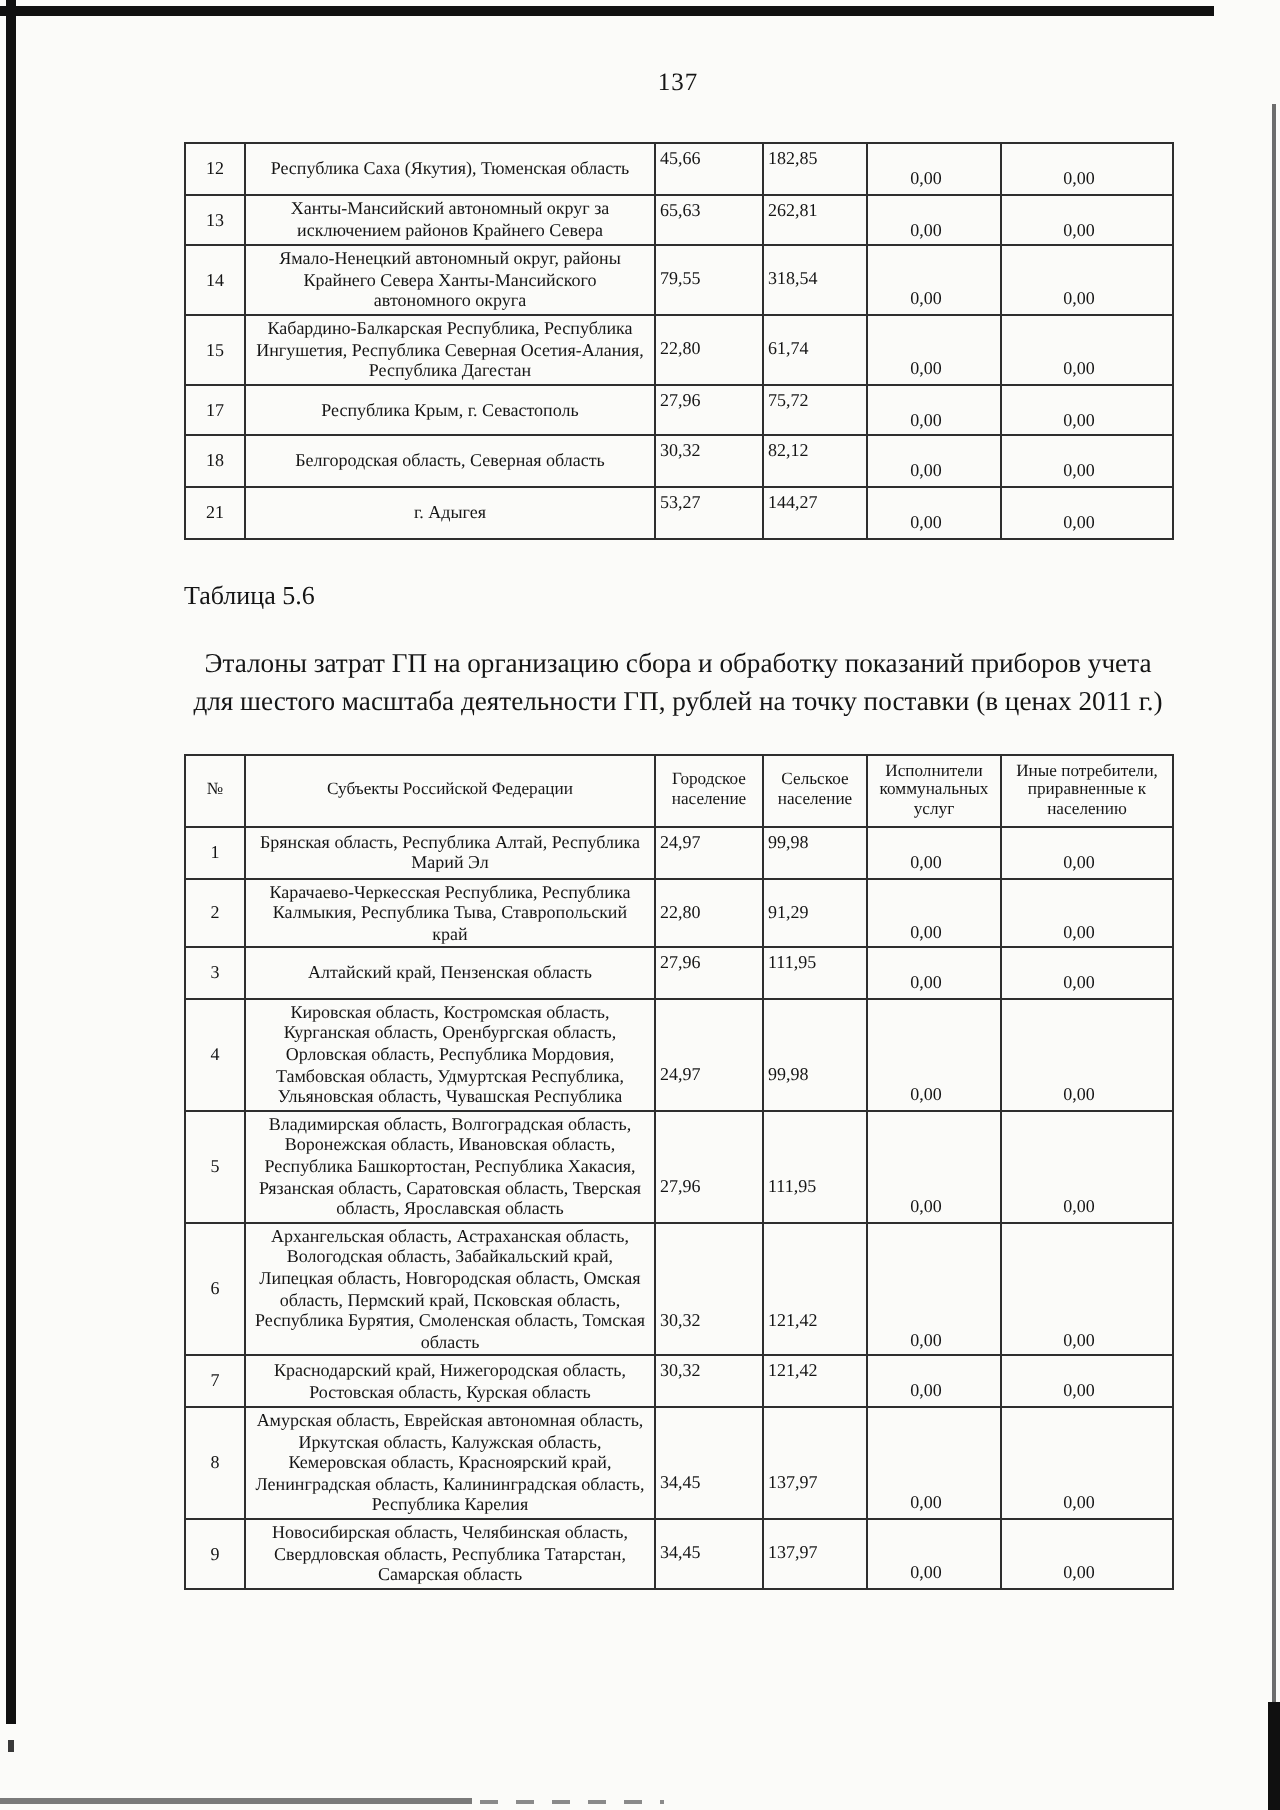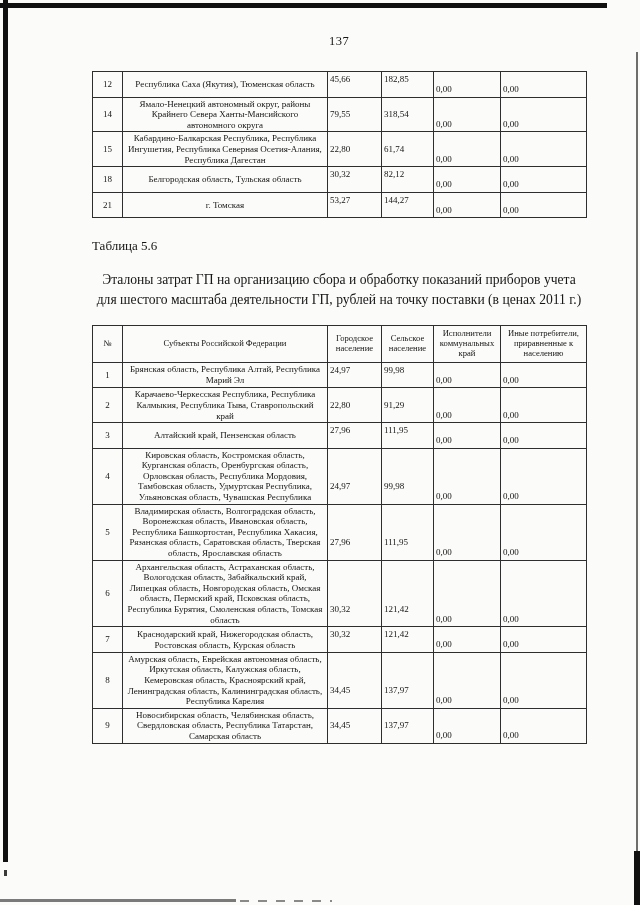--- a/index.html
+++ b/index.html
@@ -33,21 +33,21 @@
     font-size:9px;line-height:10.6px;
     border:1.5px solid #242424;
   }
   table.doc-table td, table.doc-table th{
     border:1px solid #2e2e2e;
     overflow:hidden;
   }
   td.c-num{text-align:center;vertical-align:middle;padding:1px 1px;}
   td.c-subj{text-align:center;vertical-align:middle;padding:1px 4px;}
   td.c-val{text-align:left;vertical-align:bottom;padding:2px 26px 12px 2px;}
-  td.c-zero{text-align:left;vertical-align:bottom;padding:10px 10px 2px 2px;}
+  td.c-zero{text-align:center;vertical-align:bottom;padding:10px 10px 2px 2px;}
   th{
     font-weight:normal;font-size:8.6px;line-height:9.8px;
     text-align:center;vertical-align:middle;padding:3px 2px;
   }
   .t1{margin-top:22px;}
   .t2{margin-top:16px;}
 
   
   .table-label{font-size:13px;margin:20px 4px 0 0;}
   .doc-title{
@@ -82,46 +82,62 @@
     <tbody>
         <tr>
           <td class="c-num">12</td>
           <td class="c-subj">Республика Саха (Якутия), Тюменская область</td>
           <td class="c-val">45,66</td>
           <td class="c-val">182,85</td>
           <td class="c-zero">0,00</td>
           <td class="c-zero">0,00</td>
         </tr>
         <tr>
+          <td class="c-num">13</td>
+          <td class="c-subj">Ханты-Мансийский автономный округ за исключением районов Крайнего Севера</td>
+          <td class="c-val">65,63</td>
+          <td class="c-val">262,81</td>
+          <td class="c-zero">0,00</td>
+          <td class="c-zero">0,00</td>
+        </tr>
+        <tr>
           <td class="c-num">14</td>
           <td class="c-subj">Ямало-Ненецкий автономный округ, районы Крайнего Севера Ханты-Мансийского автономного округа</td>
           <td class="c-val">79,55</td>
           <td class="c-val">318,54</td>
           <td class="c-zero">0,00</td>
           <td class="c-zero">0,00</td>
         </tr>
         <tr>
           <td class="c-num">15</td>
           <td class="c-subj">Кабардино-Балкарская Республика, Республика Ингушетия, Республика Северная Осетия-Алания, Республика Дагестан</td>
           <td class="c-val">22,80</td>
           <td class="c-val">61,74</td>
           <td class="c-zero">0,00</td>
           <td class="c-zero">0,00</td>
         </tr>
         <tr>
+          <td class="c-num">17</td>
+          <td class="c-subj">Республика Крым, г. Севастополь</td>
+          <td class="c-val">27,96</td>
+          <td class="c-val">75,72</td>
+          <td class="c-zero">0,00</td>
+          <td class="c-zero">0,00</td>
+        </tr>
+        <tr>
           <td class="c-num">18</td>
-          <td class="c-subj">Белгородская область, Тульская область</td>
+          <td class="c-subj">Белгородская область, Северная область</td>
           <td class="c-val">30,32</td>
           <td class="c-val">82,12</td>
           <td class="c-zero">0,00</td>
           <td class="c-zero">0,00</td>
         </tr>
         <tr>
           <td class="c-num">21</td>
-          <td class="c-subj">г. Томская</td>
+          <td class="c-subj">г. Адыгея</td>
           <td class="c-val">53,27</td>
           <td class="c-val">144,27</td>
           <td class="c-zero">0,00</td>
           <td class="c-zero">0,00</td>
         </tr>
       </tbody>
   </table>
 
   <div class="table-label">Таблица 5.6</div>
 
@@ -135,21 +151,21 @@
       <col style="width:52px">
         <col style="width:67px">
         <col style="width:86px">
     </colgroup>
     <thead>
       <tr>
         <th>№</th>
         <th>Субъекты Российской Федерации</th>
         <th>Городское население</th>
         <th>Сельское население</th>
-        <th>Исполнители коммунальных край</th>
+        <th>Исполнители коммунальных услуг</th>
         <th>Иные потребители, приравненные к населению</th>
       </tr>
     </thead>
     <tbody>
         <tr>
           <td class="c-num">1</td>
           <td class="c-subj">Брянская область, Республика Алтай, Республика Марий Эл</td>
           <td class="c-val">24,97</td>
           <td class="c-val">99,98</td>
           <td class="c-zero">0,00</td>

